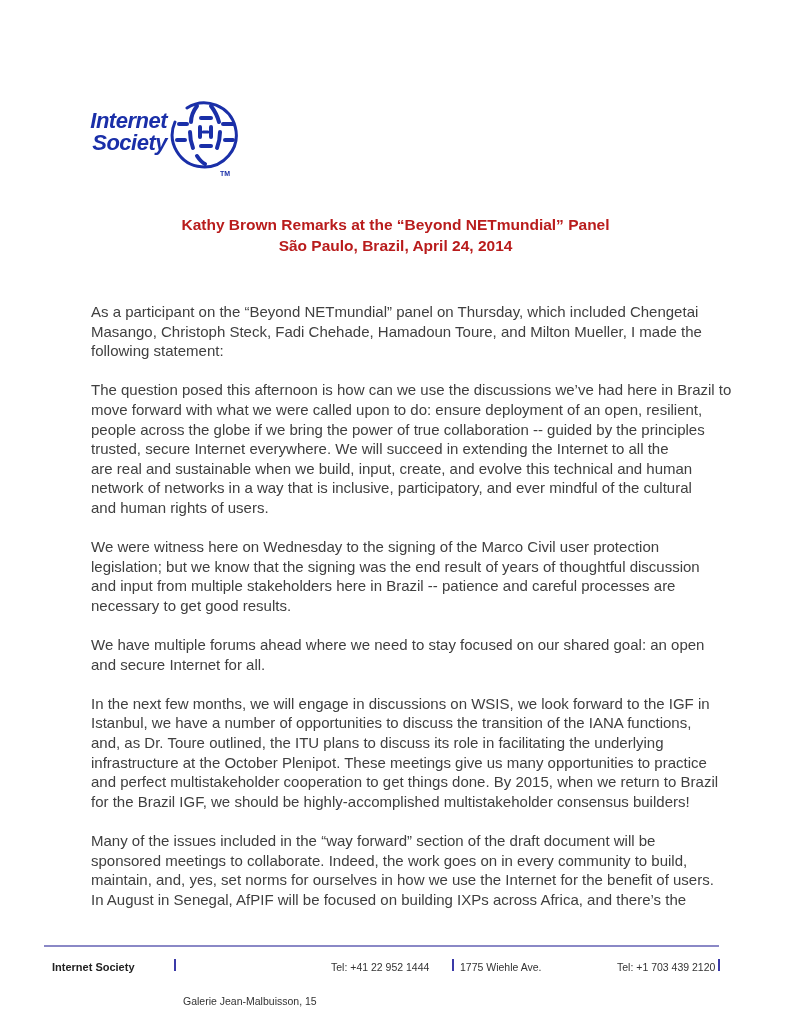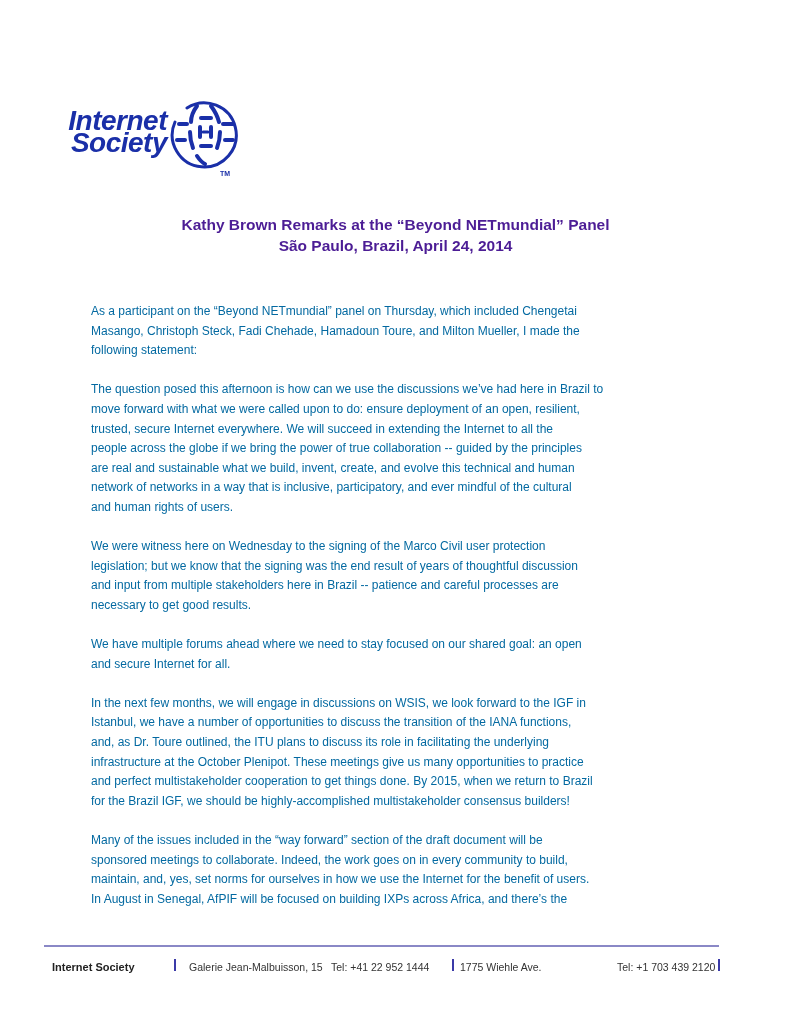--- a/index.html
+++ b/index.html
@@ -23,21 +23,21 @@
       height: 86px;
     }
     .logo-text {
       position: absolute;
       left: 0;
       top: 14px;
       font-family: "Liberation Sans", "DejaVu Sans", sans-serif;
       font-weight: bold;
       font-style: italic;
       color: #1a2fa8;
-      font-size: 28px;
+      font-size: 22px;
       line-height: 22px;
       letter-spacing: -0.5px;
       text-align: right;
       width: 112px;
     }
     .logo-text span { display: block; }
     .logo-globe {
       position: absolute;
       left: 112px;
       top: 0;
@@ -55,32 +55,32 @@
     .title-block {
       position: absolute;
       left: 0;
       top: 214px;
       width: 791px;
       text-align: center;
       font-family: "Liberation Sans", "DejaVu Sans", sans-serif;
       font-weight: bold;
       font-size: 15.5px;
       line-height: 21px;
-      color: #4c1d95;
+      color: #b91c1c;
     }
     .title-block div { display: block; }
     .body {
       position: absolute;
       left: 91px;
       top: 302px;
       width: 640px;
       font-family: "Liberation Sans", "DejaVu Sans", sans-serif;
-      font-size: 12px;
+      font-size: 15px;
       line-height: 19.6px;
-      color: #0369a1;
+      color: #404040;
     }
     .body p {
       margin: 0 0 19.6px 0;
       white-space: normal;
     }
     .line { display: block; white-space: nowrap; }
     .divider {
       position: absolute;
       left: 44px;
       top: 945px;
@@ -157,23 +157,23 @@
 
 <div class="body">
   <p>
     <span class="line">As a participant on the “Beyond NETmundial” panel on Thursday, which included Chengetai</span>
     <span class="line">Masango, Christoph Steck, Fadi Chehade, Hamadoun Toure, and Milton Mueller, I made the</span>
     <span class="line">following statement:</span>
   </p>
   <p>
     <span class="line">The question posed this afternoon is how can we use the discussions we’ve had here in Brazil to</span>
     <span class="line">move forward with what we were called upon to do: ensure deployment of an open, resilient,</span>
+    <span class="line">people across the globe if we bring the power of true collaboration -- guided by the principles</span>
     <span class="line">trusted, secure Internet everywhere. We will succeed in extending the Internet to all the</span>
-    <span class="line">people across the globe if we bring the power of true collaboration -- guided by the principles</span>
-    <span class="line">are real and sustainable what we build, invent, create, and evolve this technical and human</span>
+    <span class="line">are real and sustainable when we build, input, create, and evolve this technical and human</span>
     <span class="line">network of networks in a way that is inclusive, participatory, and ever mindful of the cultural</span>
     <span class="line">and human rights of users.</span>
   </p>
   <p>
     <span class="line">We were witness here on Wednesday to the signing of the Marco Civil user protection</span>
     <span class="line">legislation; but we know that the signing was the end result of years of thoughtful discussion</span>
     <span class="line">and input from multiple stakeholders here in Brazil -- patience and careful processes are</span>
     <span class="line">necessary to get good results.</span>
   </p>
   <p>
@@ -194,19 +194,19 @@
     <span class="line">maintain, and, yes, set norms for ourselves in how we use the Internet for the benefit of users.</span>
     <span class="line">In August in Senegal, AfPIF will be focused on building IXPs across Africa, and there’s the</span>
   </p>
 </div>
 
 <div class="divider"></div>
 
 <div class="footer">
   <span class="item org" style="left:52px;">Internet Society</span>
   <span class="bar" style="left:174px;"></span>
-  <span class="item" style="left:189px;">Galerie Jean-Malbuisson, 15</span>
+  <span class="item" style="left:183px;margin-top:34px;">Galerie Jean-Malbuisson, 15</span>
   <span class="item" style="left:331px;">Tel: +41 22 952 1444</span>
   <span class="bar" style="left:452px;"></span>
   <span class="item" style="left:460px;">1775 Wiehle Ave.</span>
   <span class="item" style="left:617px;">Tel: +1 703 439 2120</span>
   <span class="bar" style="left:718px;"></span>
 </div>
 
 </body></html>

